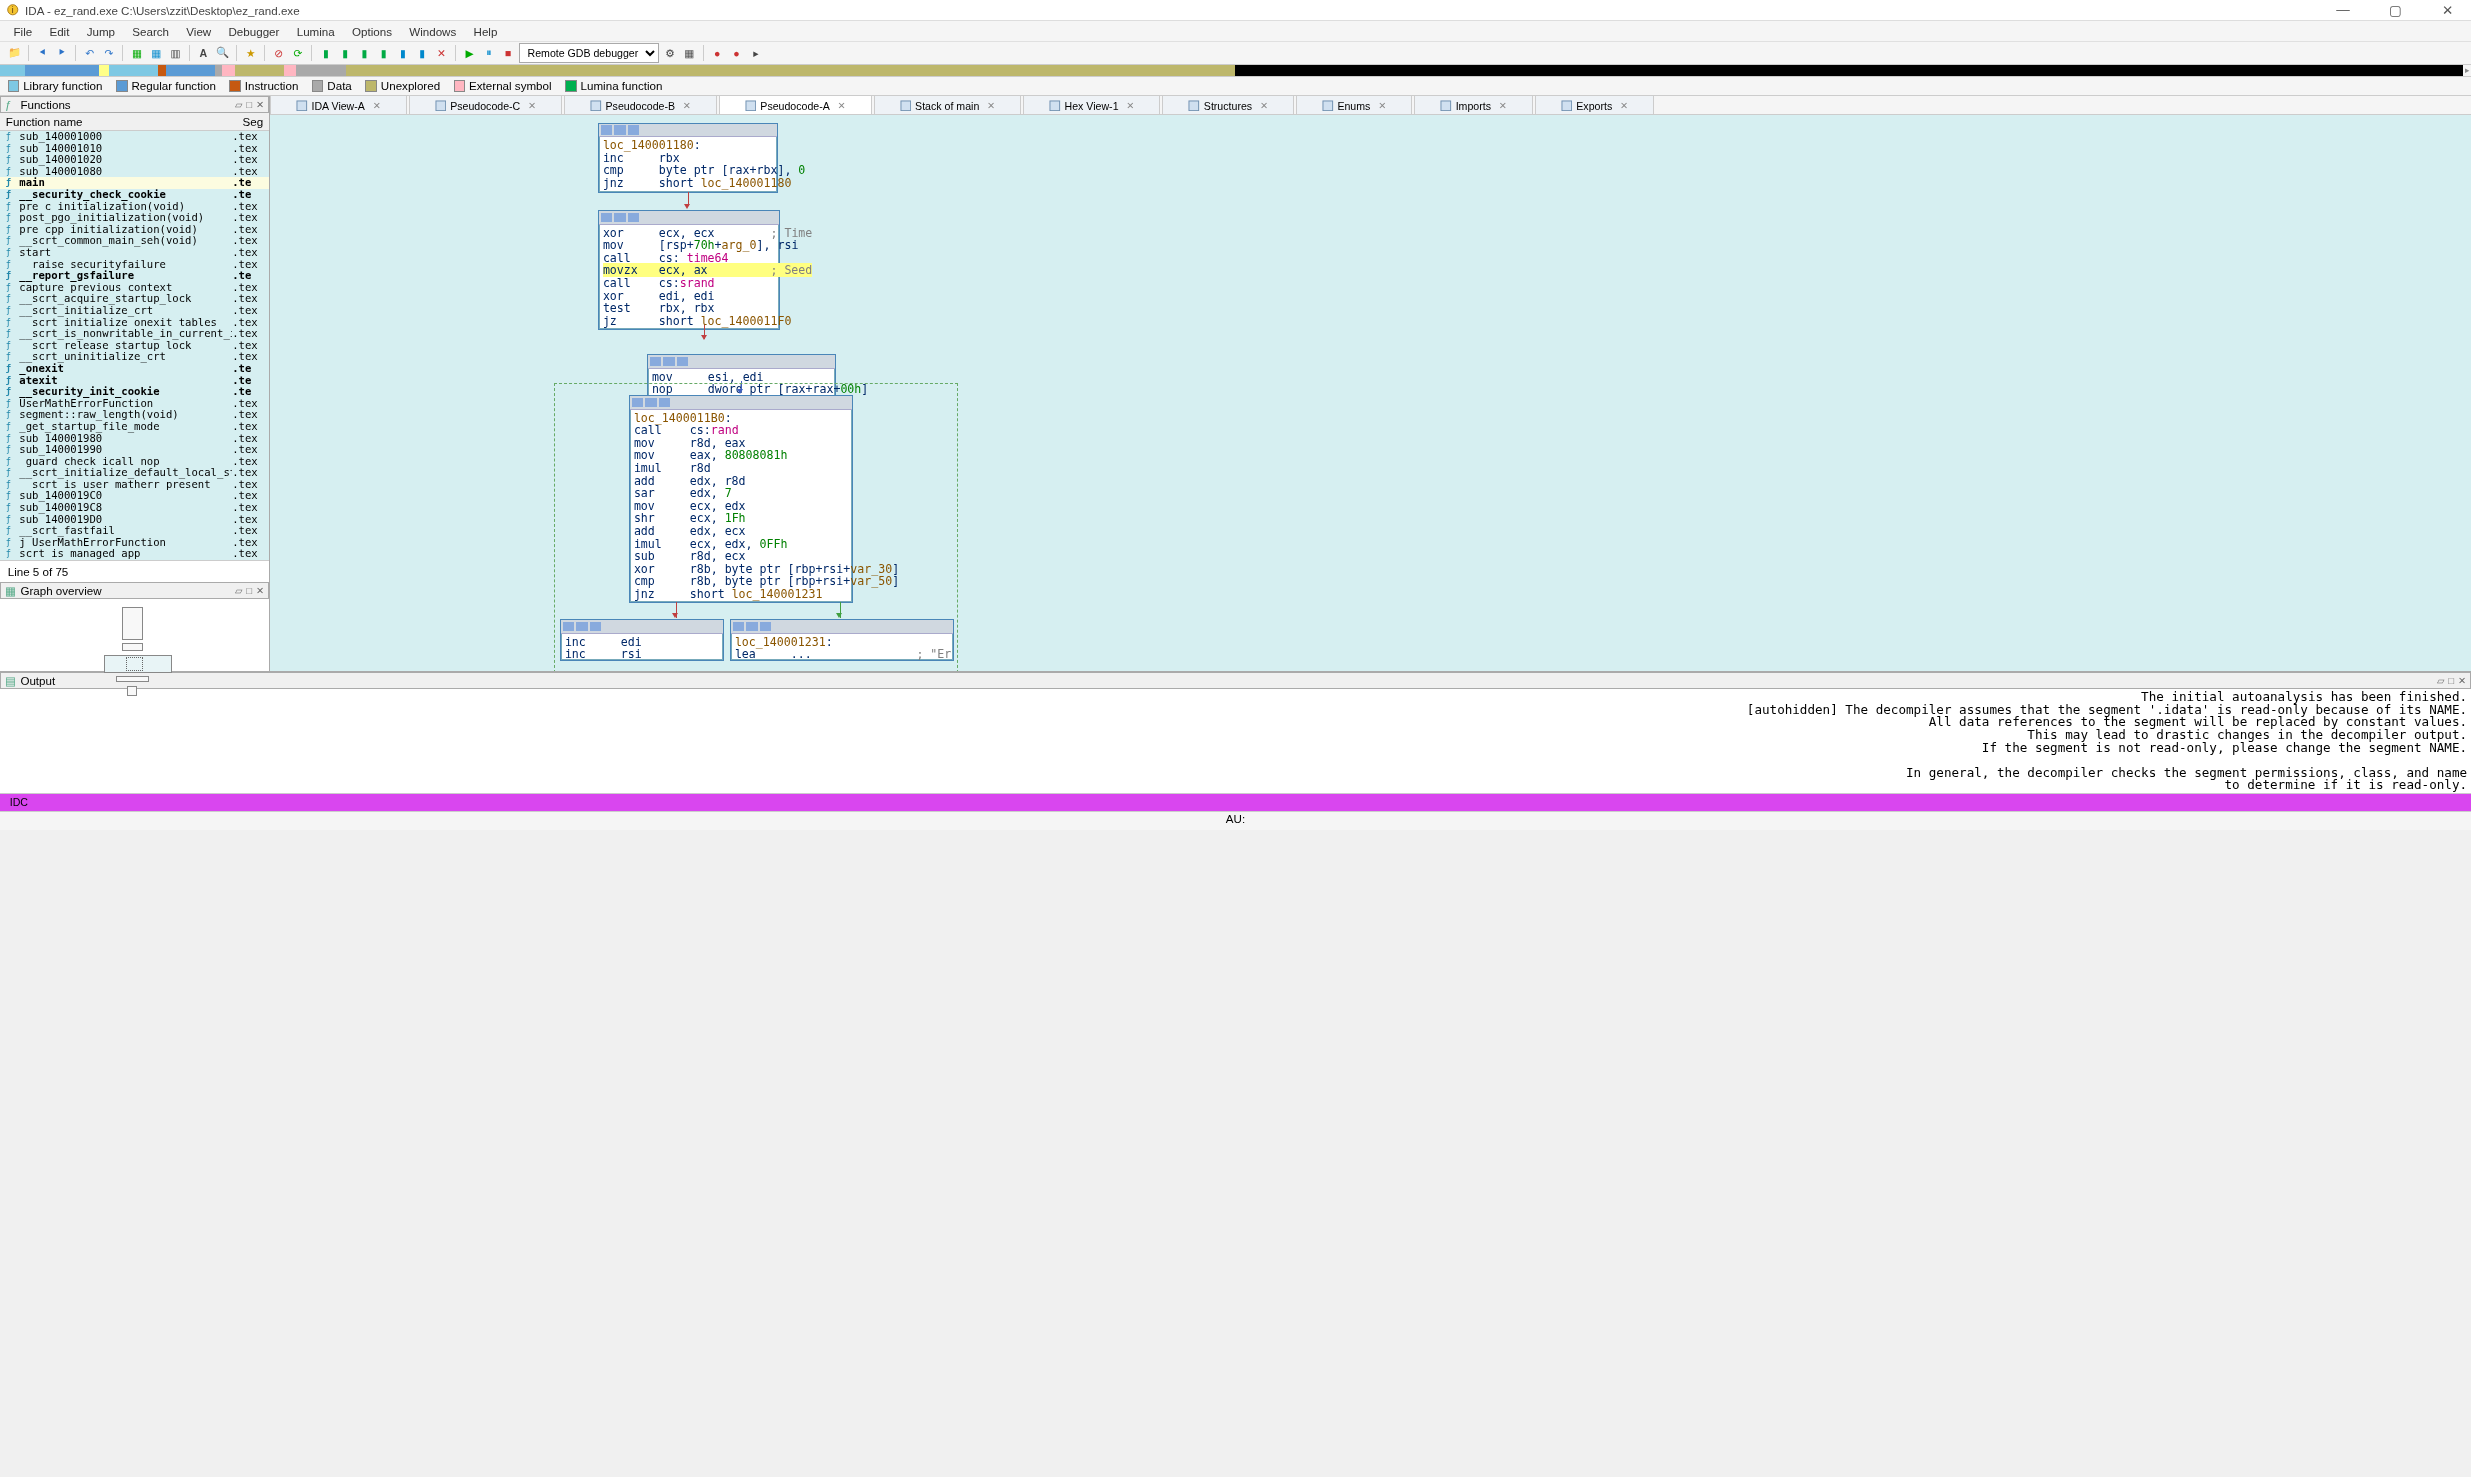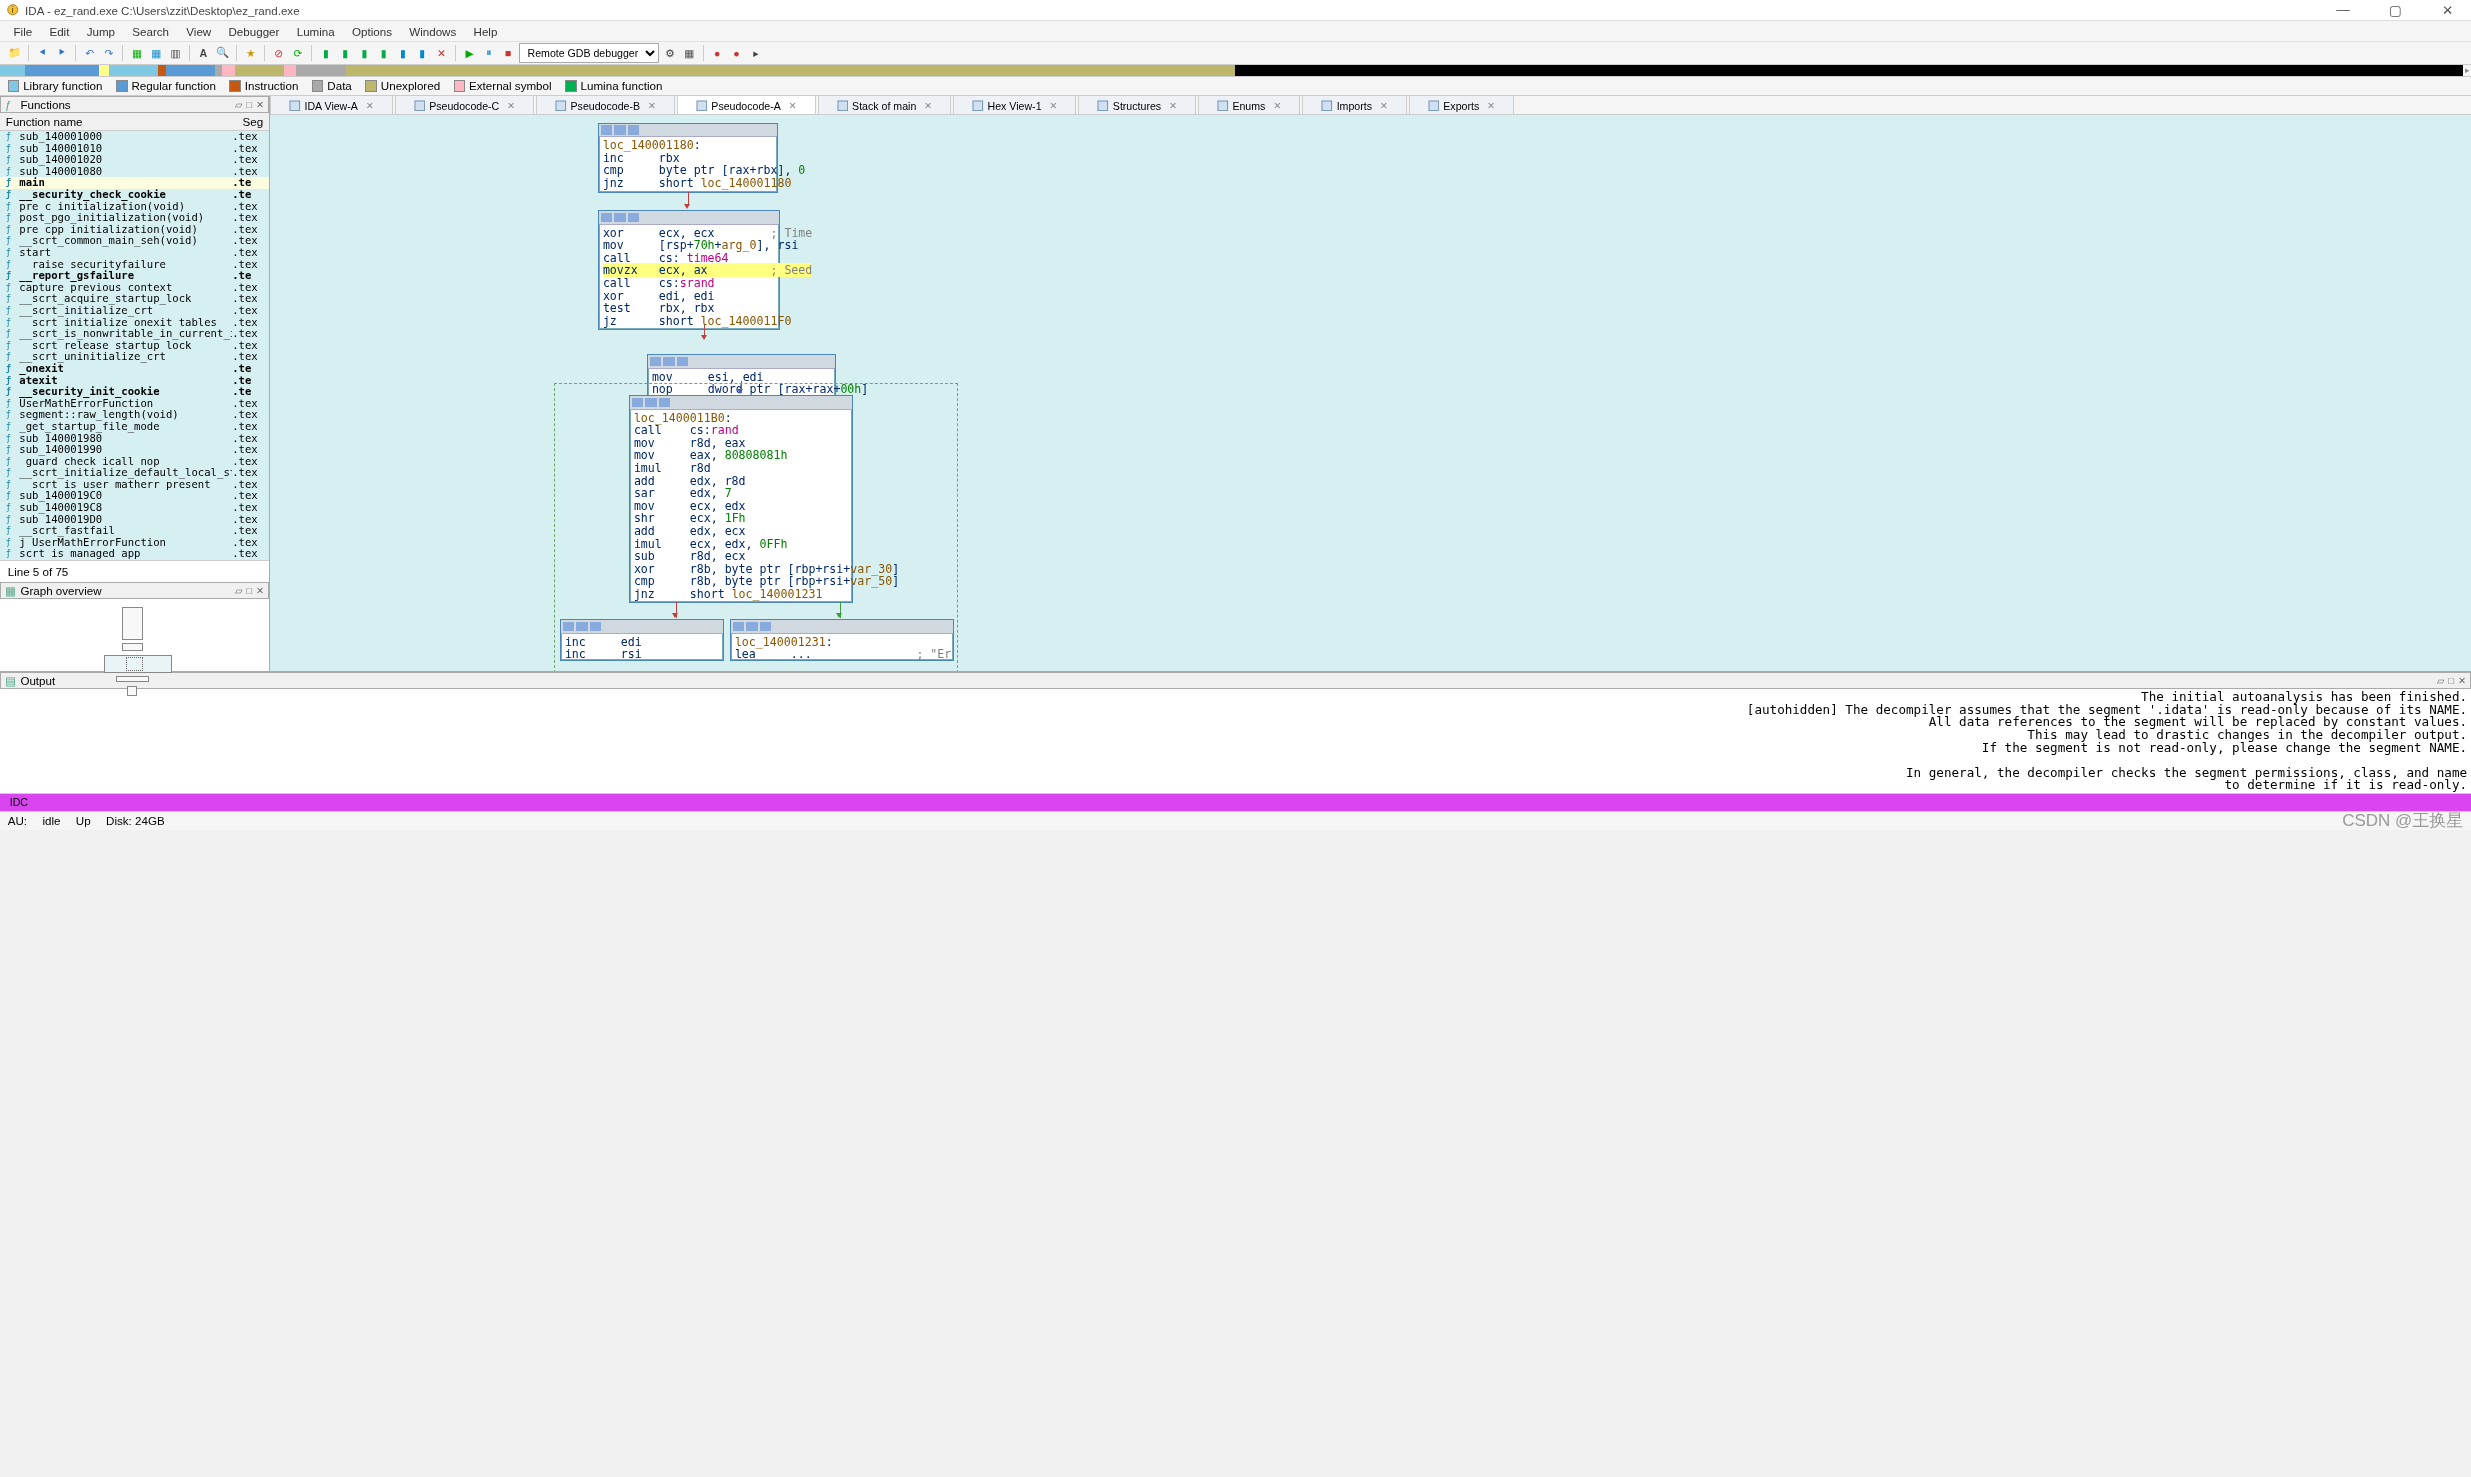--- a/index.html
+++ b/index.html
@@ -52,21 +52,21 @@
 .func-row .fn { flex:1; color:#000; white-space:nowrap; overflow:hidden; }
 .func-row .sg { width:31px; color:#000; }
 .func-count { padding:3.9px 7.7px; border-top:1px solid #ccc; background:#fff; font-size:11.6px; }
 
 .ov-panel { flex:1; display:flex; flex-direction:column; background:#fff; }
 .ov-body { flex:1; position:relative; background:#fff; }
 .ovbox { border:1px solid #888; background:#f8f8f8; position:absolute; }
 
 
 .tabstrip { height:19.3px; background:#f5f5f5; display:flex; align-items:center; border-bottom:1px solid #ccc; overflow:hidden; }
-.tab { display:flex; align-items:center; padding:1px 18px; gap:3.9px; border:1px solid #ccc; border-bottom:none; background:#eef2f6; margin-right:1.9px; font-size:10.6px; height:26px; white-space:nowrap; }
+.tab { display:flex; align-items:center; padding:1px 25px; gap:3.9px; border:1px solid #ccc; border-bottom:none; background:#eef2f6; margin-right:1.9px; font-size:10.6px; height:26px; white-space:nowrap; }
 .tab.active { background:#fff; }
 .tab .ti { width:11.6px; height:11.6px; display:inline-flex; }
 .tab .tx { font-size:9.7px; color:#888; margin-left:3.9px; }
 
 
 .graph { flex:1; background:#d6eff1; position:relative; overflow:hidden; }
 .gnode { position:absolute; background:#fff; border:1px solid #4a86b8; box-shadow:inset 0 0 0 1px #7ab; padding:0; }
 .gnode-hdr { height:13.5px; background:#d0d8e0; border-bottom:1px solid #aac; display:flex; gap:1.9px; padding:0 1.9px; align-items:center; }
 .gnode-hdr span { width:11.6px; height:9.7px; background:#8ad; display:inline-block; }
 .gnode-body { padding:1.9px 3.9px; white-space:pre; font-family:Consolas,monospace; font-size:11.6px; line-height:12.6px; color:#002868; }
@@ -80,21 +80,21 @@
 
 
 .output-panel { border-top:1px solid #aaa; }
 .output-body { height:104px; background:#fff; overflow-y:auto; padding:1.9px 3.9px; font-family:Consolas,monospace; font-size:12.6px; line-height:12.6px; white-space:pre;text-align:right; }
 .output-body::-webkit-scrollbar { width:15.4px; }
 .output-body::-webkit-scrollbar-track { background:#f0f0f0; }
 .output-body::-webkit-scrollbar-thumb { background:#c0c0c0; border:1px solid #a0a0a0; }
 .idc-tab { height:17.4px; background:#d946ef; border-top:1px solid #ccc; padding:0 9.7px; display:flex; align-items:center; font-size:10.6px; }
 
 
-.statusbar { height:19.3px; background:#f5f5f5; border-top:1px solid #ccc; display:flex; align-items:center; padding:0 7.7px; font-size:11.6px; gap:15.4px; }
+.statusbar { height:19.3px; background:#f5f5f5; border-top:1px solid #ccc; display:flex; align-items:center; padding:0 7.7px; font-size:11.6px; gap:15.4px;flex-direction:column; }
 .statusbar .r { margin-left:auto; color:#999; font-size:17px; }
 
 
 .arrow-down { width:0; height:0; border-left:3.9px solid transparent; border-right:3.9px solid transparent; position:absolute; }
 .arrow-red { border-top:5.8px solid #c04040; }
 .arrow-green { border-top:5.8px solid #40a040; }
 .arrow-blue { border-top:5.8px solid #4060c0; }
 .vline { position:absolute; width:1px; }
 .vred { background:#c04040; }
 .vgreen { background:#40a040; }

